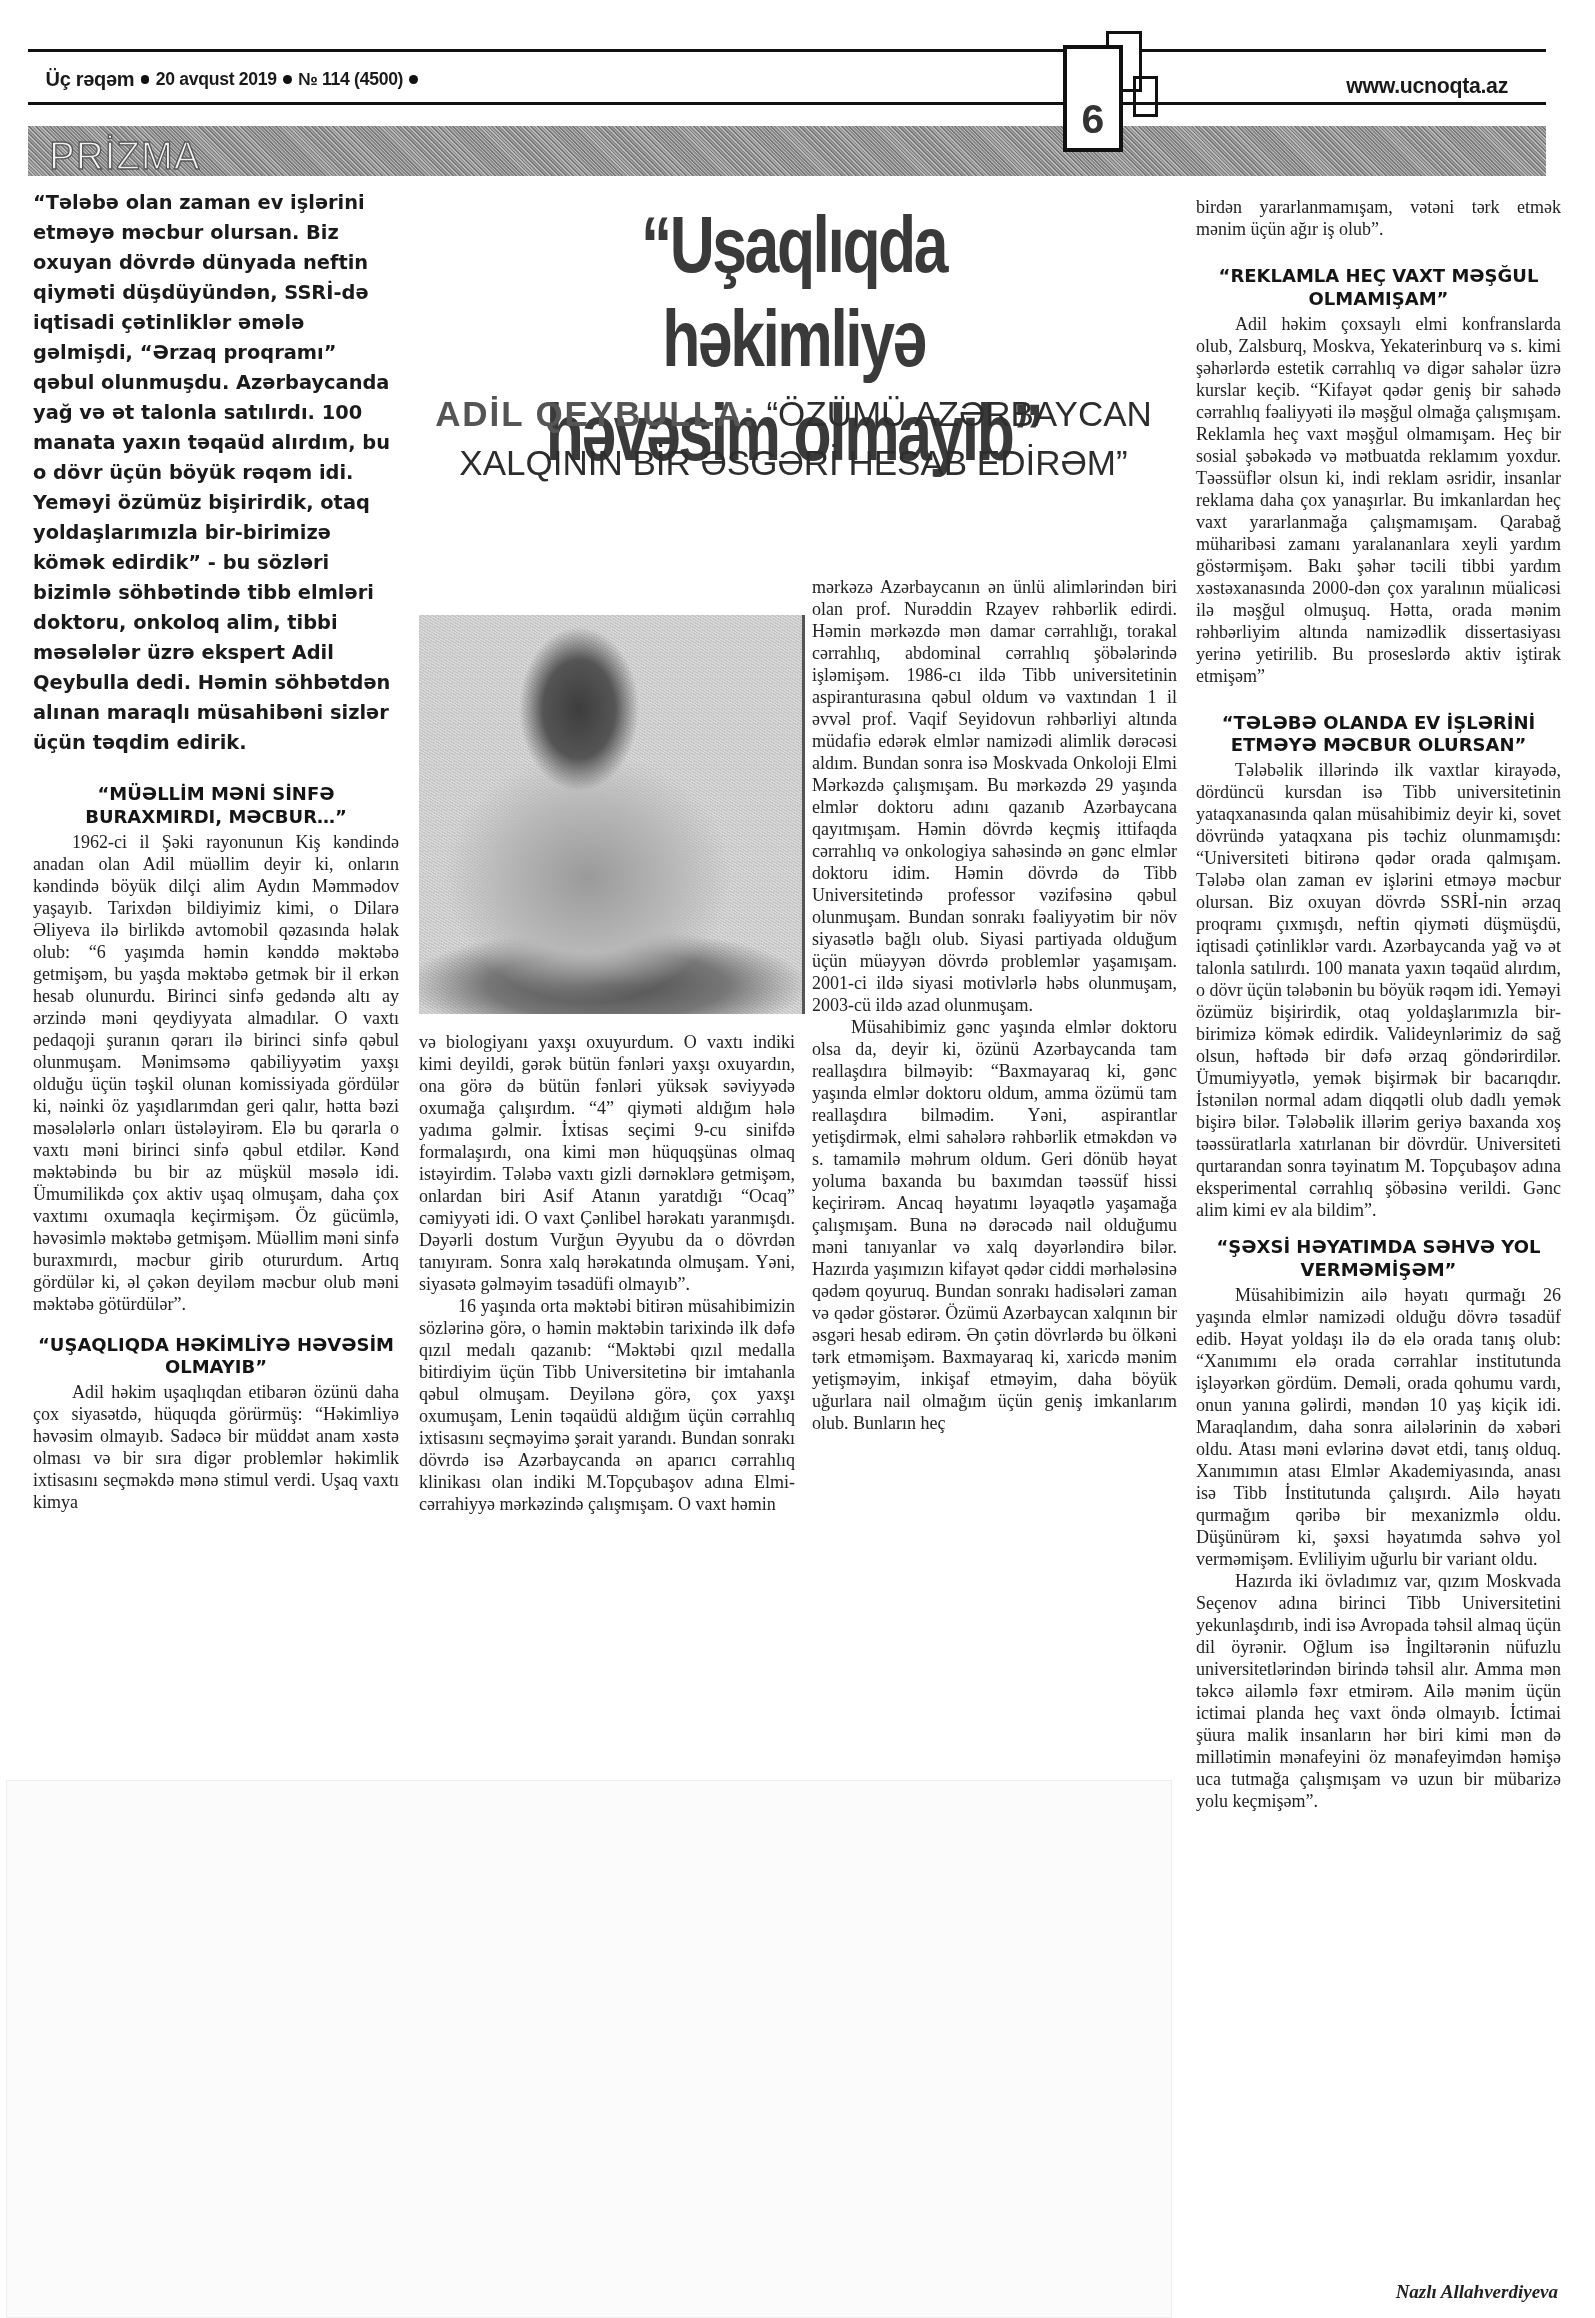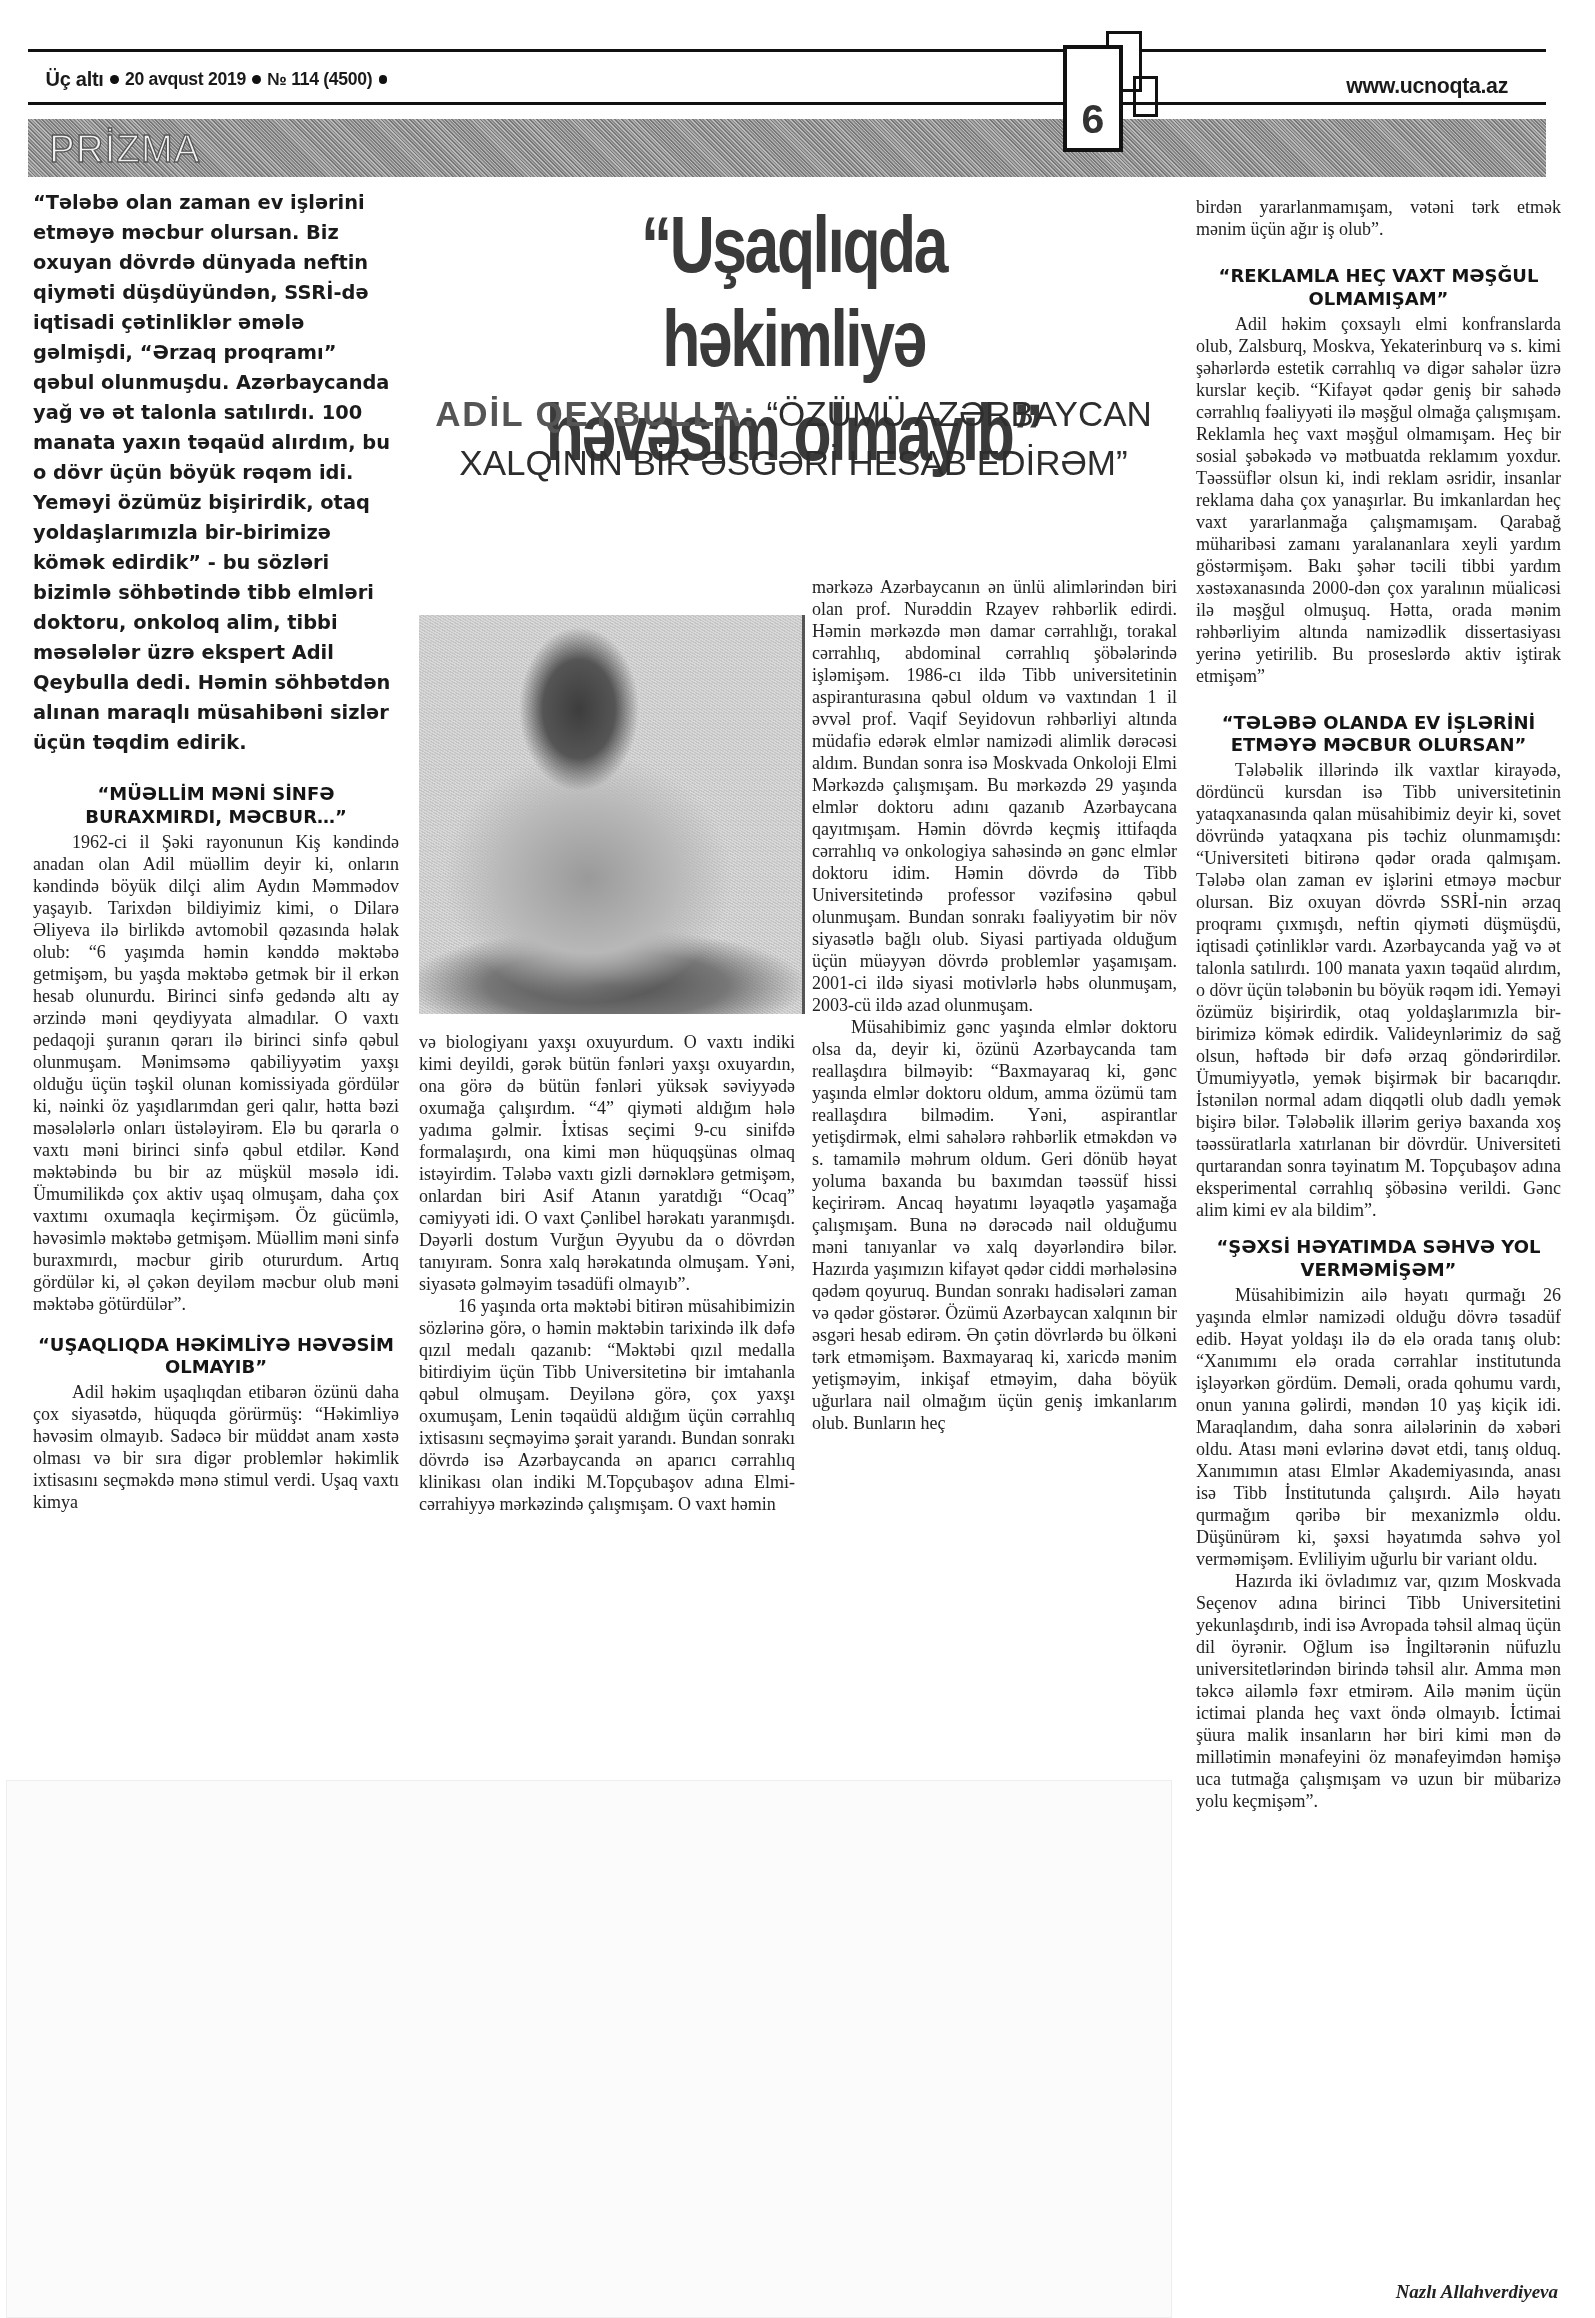--- a/index.html
+++ b/index.html
@@ -9,21 +9,21 @@
   .masthead { position: absolute; left: 28px; top: 49px; width: 1518px; height: 54px; }
   .rule { position: absolute; left: 0; height: 2.5px; background: #111; }
   .meta-line { position: absolute; left: 17.6px; top: 19px; font-family: "Liberation Sans", sans-serif; font-size: 17.6px; font-weight: bold; letter-spacing: -0.3px; display: flex; align-items: center; gap: 6.3px; }
   .meta-line .pub { font-size: 20px; }
   .meta-line .dot { display: inline-block; width: 8.8px; height: 8.8px; border-radius: 50%; background: #111; }
   .url { position: absolute; right: 38px; top: 25px; font-family: "Liberation Sans", sans-serif; font-weight: bold; font-size: 21.3px; letter-spacing: -0.3px; }
 
   .page-box { position: absolute; background: #fff; border: 4.4px solid #111; }
   .page-num { font-family: "Liberation Sans", sans-serif; font-weight: bold; font-size: 41px; color: #333; display: flex; align-items: flex-end; justify-content: center; padding-bottom: 5px; }
 
-  .banner { position: absolute; left: 28px; top: 119px; width: 1518px; height: 58px;
+  .banner { position: absolute; left: 28px; top: 126px; width: 1518px; height: 50px;
             background: repeating-linear-gradient(45deg, #777 0 1.3px, #aaa 1.3px 2.5px, #888 2.5px 3.8px, #bbb 3.8px 5px); }
   .banner-label { position: absolute; left: 21.3px; top: 8.8px; font-family: "Liberation Sans", sans-serif; font-size: 38px; color: #f2f2f2; letter-spacing: 1.3px; -webkit-text-stroke: 1.3px #555; }
 
   .col { position: absolute; text-align: justify; }
   .lead { font-family: "DejaVu Sans", sans-serif; font-weight: bold; font-size: 19.4px; line-height: 30px; color: #1b1b1b; text-align: left; }
   .body { font-family: "Liberation Serif", serif; font-size: 18px; line-height: 22px; color: #222; hyphens: auto; }
   .body p { text-indent: 39px; }
   .body p.noindent { text-indent: 0; }
   .subhead { font-family: "DejaVu Sans", sans-serif; font-weight: bold; font-size: 18px; line-height: 22.6px; text-align: center; text-transform: none; margin: 6.3px 0 2.5px; color: #151515; }
 
@@ -43,21 +43,21 @@
 
   .faded { position: absolute; left: 6.3px; top: 1780px; width: 1166px; height: 538px; background: #fbfbfb; border: 0.6px solid #eee; }
 </style>
 </head>
 <body>
 
 <div class="masthead">
   <div class="rule" style="top:0;width:1518px;"></div>
   <div class="rule" style="top:53px;width:1518px;"></div>
   <div class="meta-line">
-    <span class="pub">Üç altı</span>
+    <span class="pub">Üç rəqəm</span>
     <span class="dot"></span>
     <span>20 avqust 2019</span>
     <span class="dot"></span>
     <span>№ 114 (4500)</span>
     <span class="dot"></span>
   </div>
   <div class="url">www.ucnoqta.az</div>
 </div>
 
 <div class="banner">

